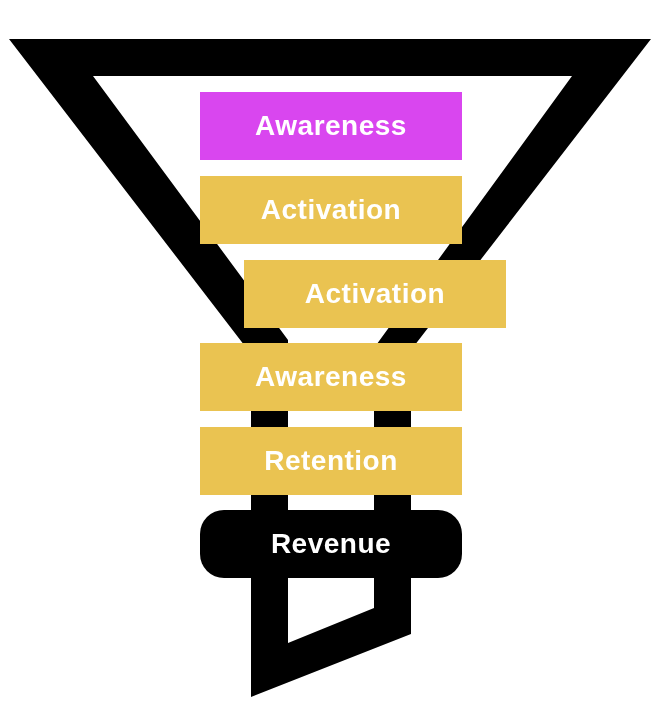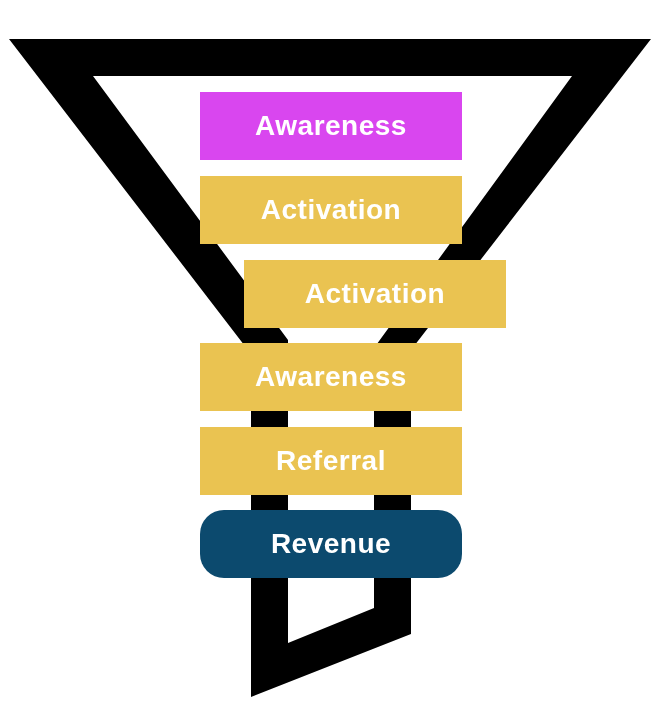--- a/index.html
+++ b/index.html
@@ -58,19 +58,19 @@
   <div class="stage s2" style="background: rgb(234, 195, 81); color: rgb(255, 255, 255);">
     <span>Activation</span>
   </div>
   <div class="stage s3" style="background: rgb(234, 195, 81); color: rgb(255, 255, 255);">
     <span>Activation</span>
   </div>
   <div class="stage s4" style="background: rgb(234, 195, 81); color: rgb(255, 255, 255);">
     <span>Awareness</span>
   </div>
   <div class="stage s5" style="background: rgb(234, 195, 81); color: rgb(255, 255, 255);">
-    <span>Referral</span>
+    <span>Retention</span>
   </div>
-  <div class="stage s6" style="background: #0c4a6e; color: rgb(255, 255, 255); border-radius: 24px;">
+  <div class="stage s6" style="background: #000000; color: rgb(255, 255, 255); border-radius: 24px;">
     <span>Revenue</span>
   </div>
 
 </div>
 
 </body></html>

